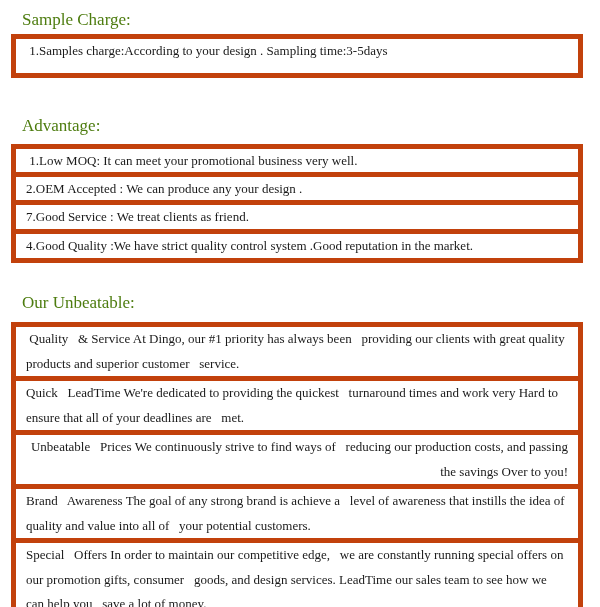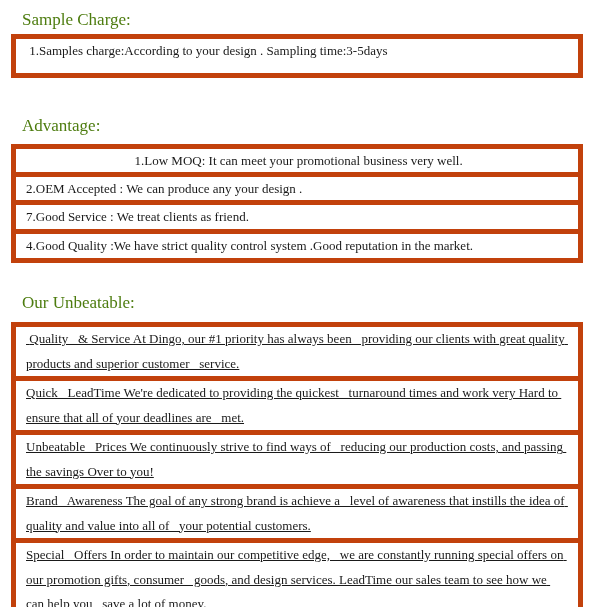--- a/index.html
+++ b/index.html
@@ -19,40 +19,40 @@
   table.box td {
     border: 5px solid #c2410c;
     padding: 0 10px;
     vertical-align: middle;
   }
   #sample-table td { height: 28px; }
   #sample-table tr:last-child td { height: 30px; vertical-align: top; padding-top: 4px; }
   #adv-table td { height: 23px; }
   #adv-table tr:nth-child(3) td, #adv-table tr:nth-child(4) td { height: 24px; }
   #innov-table td {
-    line-height: 24.5px; padding: 0 10px; text-decoration: underline;
+    line-height: 24.5px; padding: 0 10px;
   }
 </style>
 </head>
 <body>
 
 <div class="heading" style="top:10px;">Sample Charge:</div>
 <table class="box" id="sample-table" style="top:34px;">
   <tbody>
       <tr>
         <td style="white-space:pre;"> 1.Samples charge:According to your design . Sampling time:3-5days</td>
       </tr>
 </tbody>
   </table>
 
 <div class="heading" style="top:116px;">Advantage:</div>
 <table class="box" id="adv-table" style="top:144px;">
   <tbody>
       <tr>
-        <td style="white-space:pre;text-align:center;"> 1.Low MOQ: It can meet your promotional business very well.</td>
+        <td style="white-space:pre;"> 1.Low MOQ: It can meet your promotional business very well.</td>
       </tr>
   <tr>
         <td>2.OEM Accepted : We can produce any your design .</td>
       </tr>
   <tr>
         <td>7.Good Service : We treat clients as friend.</td>
       </tr>
   <tr>
         <td>4.Good Quality :We have strict quality control system .Good reputation in the market.</td>
       </tr>
@@ -62,21 +62,21 @@
 <div class="heading" style="top:293px;">Our Unbeatable:</div>
 <table class="box" id="innov-table" style="top:322px;">
   <tbody>
       <tr>
         <td style="white-space:pre-wrap;"> Quality   &amp; Service At Dingo, our #1 priority has always been   providing our clients with great quality products and superior customer   service.</td>
       </tr>
   <tr>
         <td style="white-space:pre-wrap;">Quick   LeadTime We're dedicated to providing the quickest   turnaround times and work very Hard to ensure that all of your deadlines are   met.</td>
       </tr>
   <tr>
-        <td style="white-space:pre-wrap;">Unbeatable   Prices We continuously strive to find ways of   reducing our production costs, and passing the savings Over to you!</td>
+        <td style="white-space:pre-wrap;text-align:right;">Unbeatable   Prices We continuously strive to find ways of   reducing our production costs, and passing the savings Over to you!</td>
       </tr>
   <tr>
         <td style="white-space:pre-wrap;">Brand   Awareness The goal of any strong brand is achieve a   level of awareness that instills the idea of quality and value into all of   your potential customers.</td>
       </tr>
   <tr>
         <td style="white-space:pre-wrap;">Special   Offers In order to maintain our competitive edge,   we are constantly running special offers on our promotion gifts, consumer   goods, and design services. LeadTime our sales team to see how we can help you   save a lot of money.</td>
       </tr>
 </tbody>
   </table>
 

